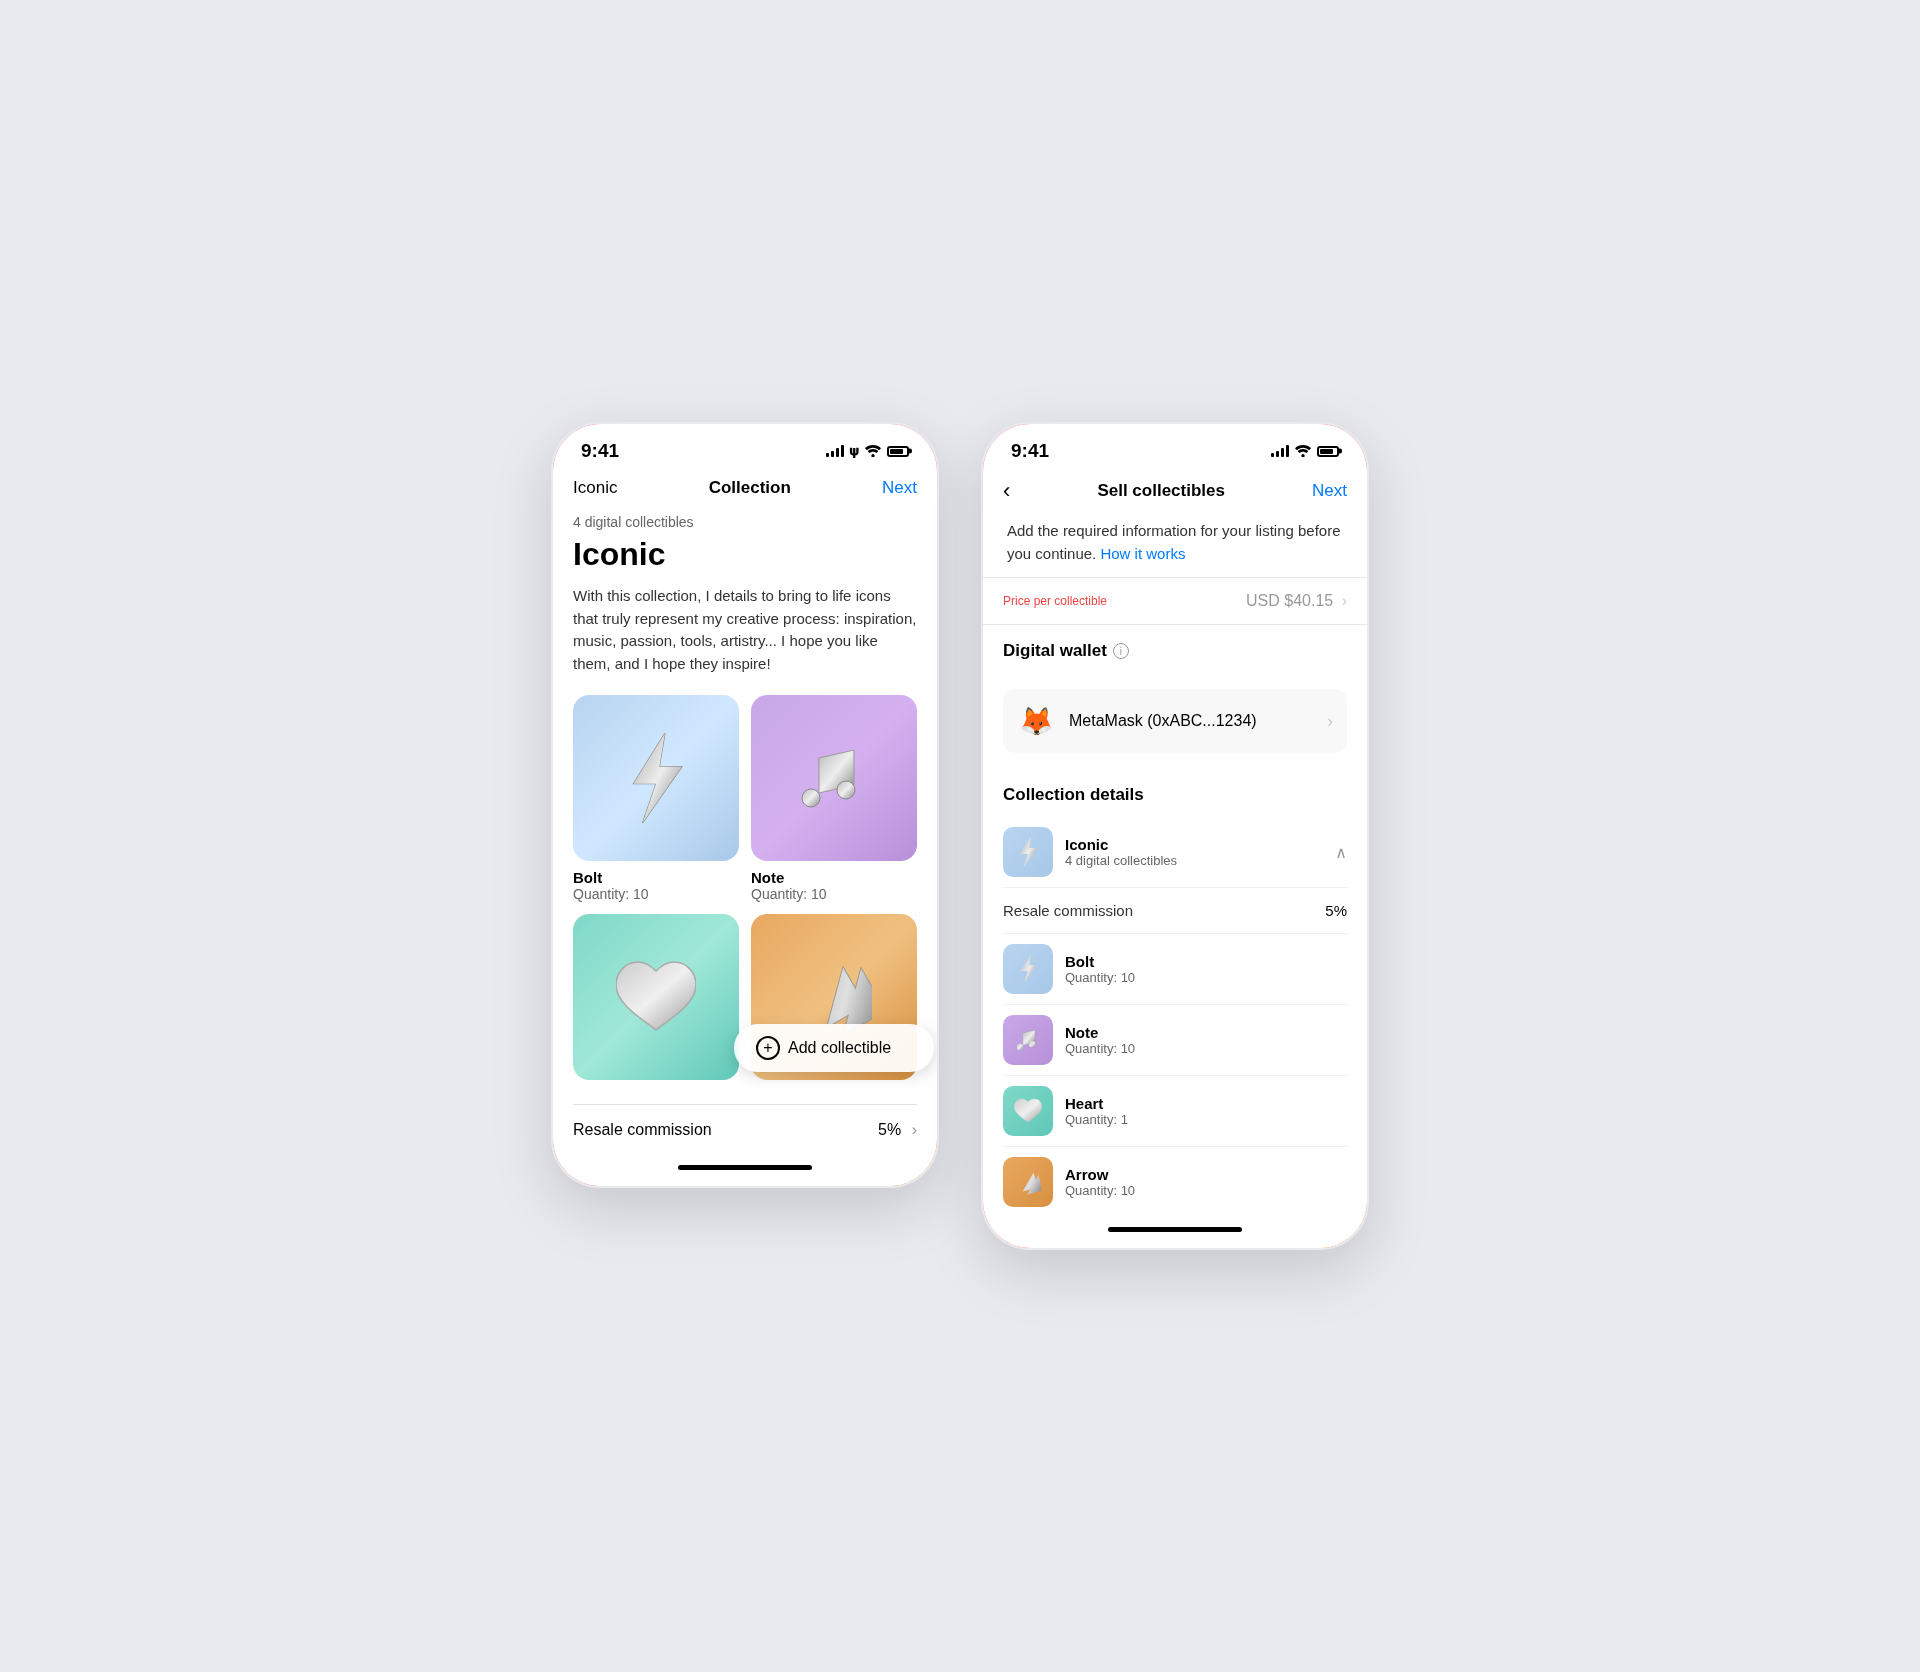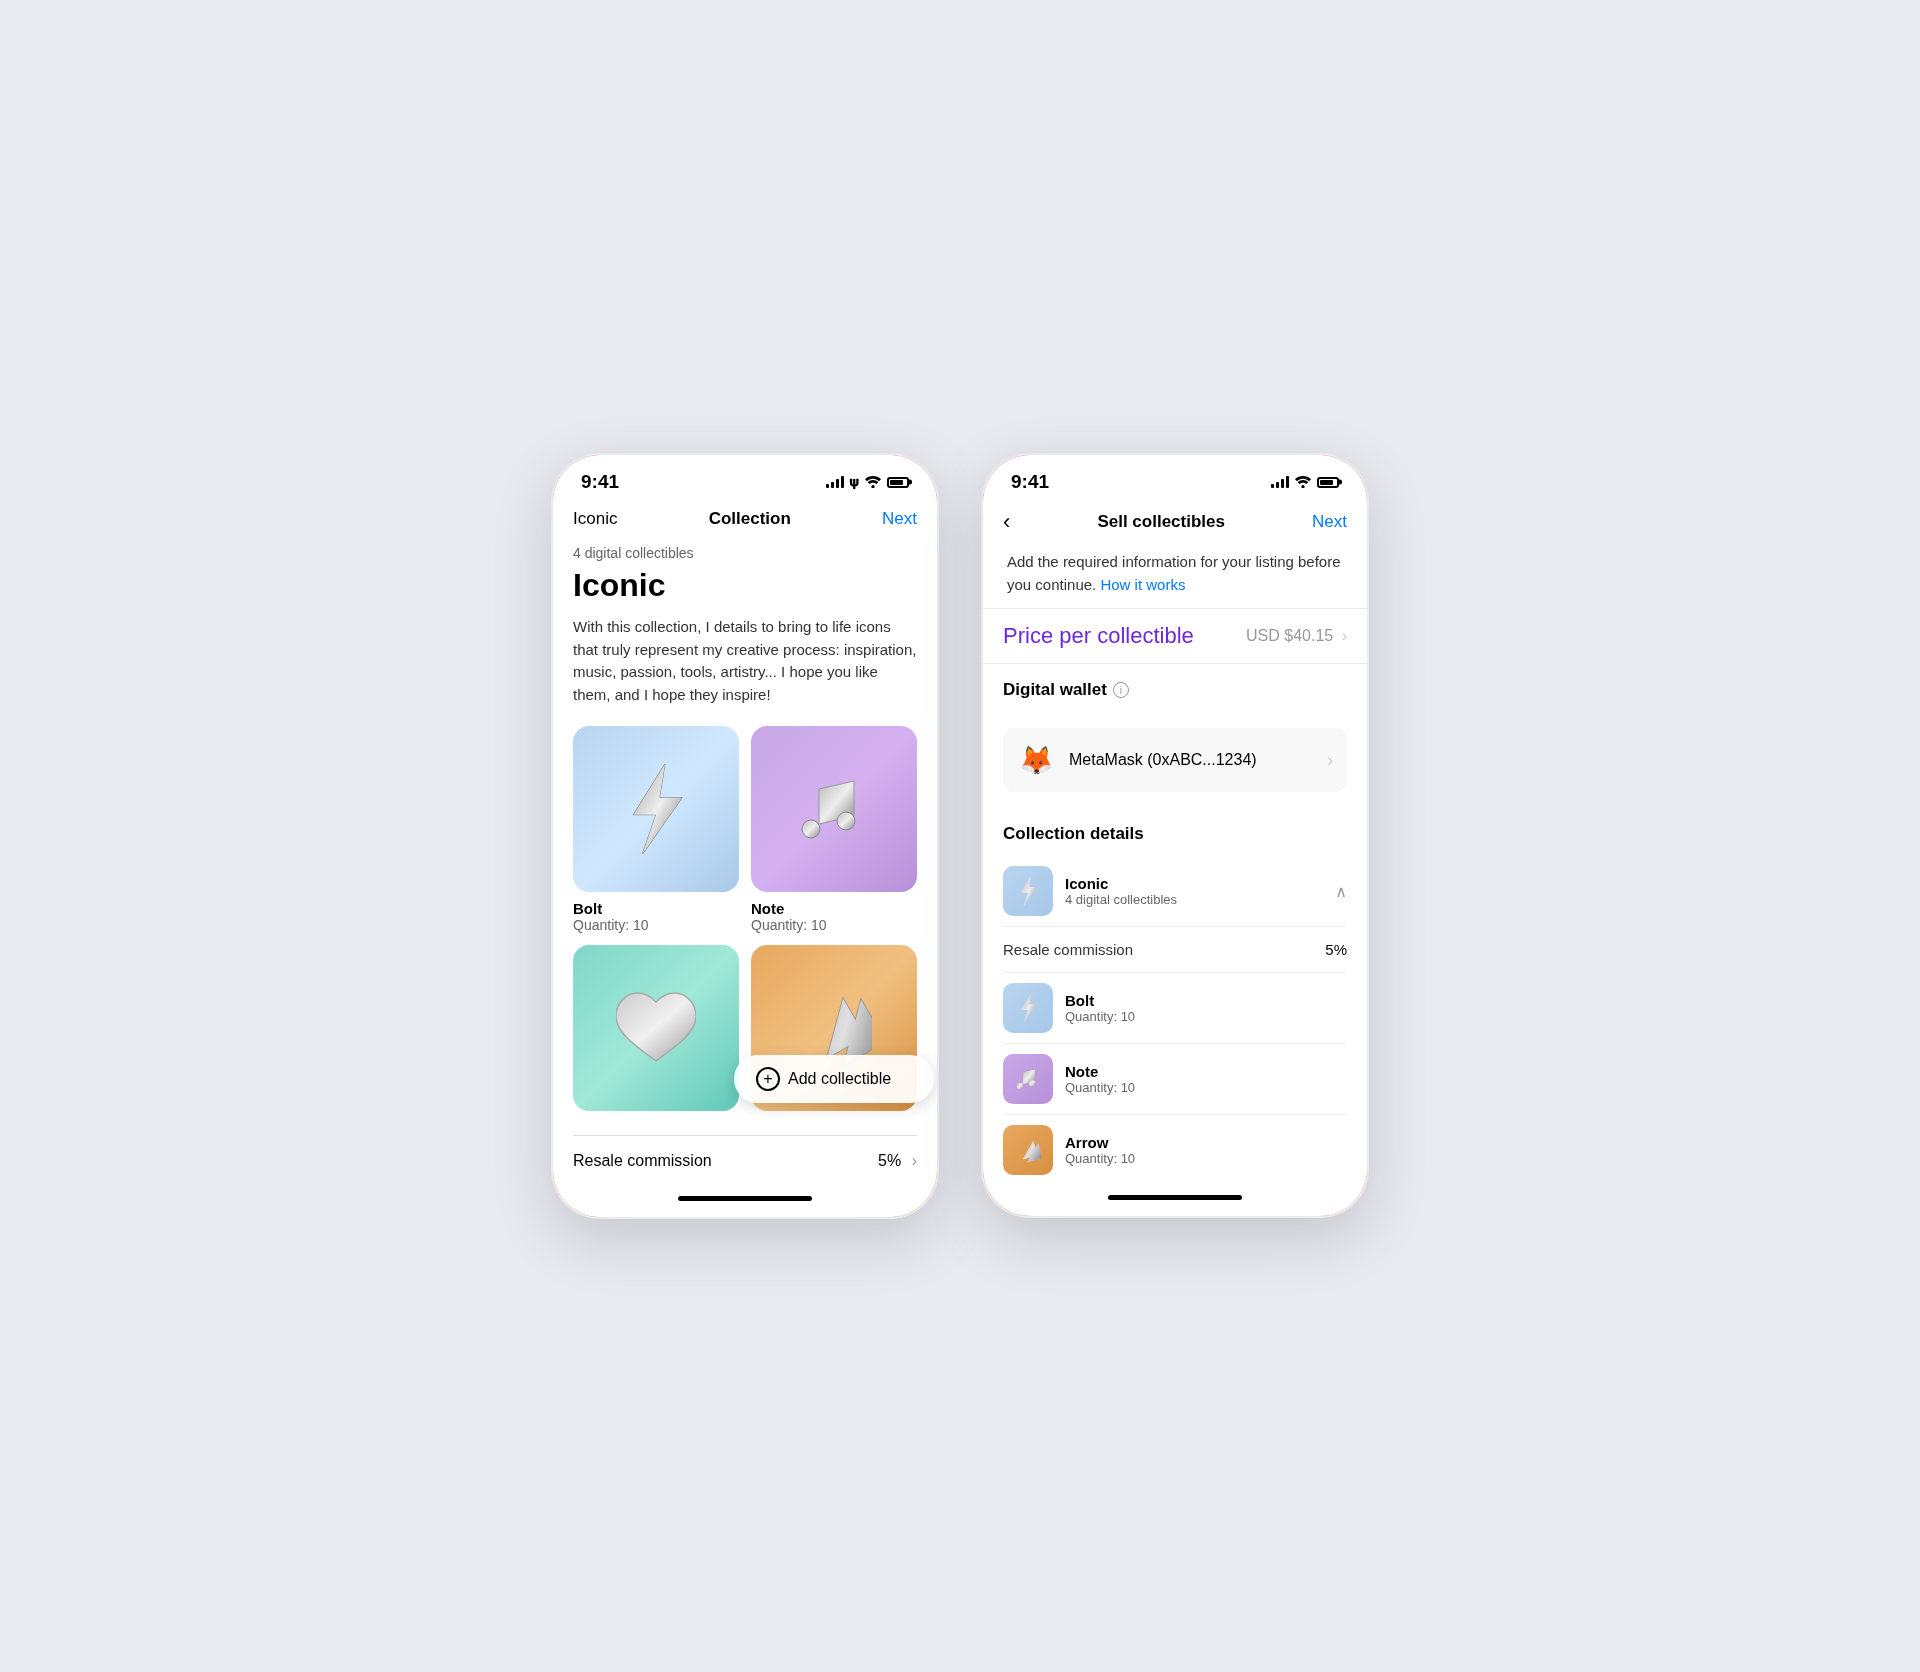--- a/index.html
+++ b/index.html
@@ -251,21 +251,21 @@
       padding: 0 20px 12px;
     }
     .price-row {
       display: flex;
       justify-content: space-between;
       align-items: center;
       padding: 14px 20px;
       border-top: 1px solid #e8e8e8;
       border-bottom: 1px solid #e8e8e8;
     }
-    .price-label { font-size: 22px; color: #6d28d9; }
+    .price-label { font-size: 12px; color: #ef4444; }
     .price-value { font-size: 16px; color: #999; }
     .price-chevron { color: #ccc; margin-left: 4px; }
     .wallet-section {
       padding: 16px 20px;
     }
     .wallet-title-row {
       display: flex;
       align-items: center;
       gap: 6px;
       margin-bottom: 28px;
@@ -604,20 +604,38 @@
             <circle cx="17" cy="60" r="9" fill="url(#noteGrad2)"></circle>
             <circle cx="52" cy="52" r="9" fill="url(#noteGrad2)"></circle>
           </svg>
         </div>
         <div class="nft-info">
           <div class="nft-name">Note</div>
           <div class="nft-qty">Quantity: 10</div>
         </div>
       </div>
 
+      <div class="nft-item-row">
+        <div class="nft-thumb thumb-heart">
+          <svg width="28" height="26" viewBox="0 0 80 75">
+            <defs>
+              <linearGradient id="heartGrad2" x1="0" y1="0" x2="1" y2="1">
+                <stop offset="0%" stop-color="#ccc"></stop>
+                <stop offset="50%" stop-color="#f0f0f0"></stop>
+                <stop offset="100%" stop-color="#999"></stop>
+              </linearGradient>
+            </defs>
+            <path d="M40 70 C20 55,0 42,0 25 C0 12,10 2,22 2 C28 2,34 5,40 11 C46 5,52 2,58 2 C70 2,80 12,80 25 C80 42,60 55,40 70Z" fill="url(#heartGrad2)"></path>
+          </svg>
+        </div>
+        <div class="nft-info">
+          <div class="nft-name">Heart</div>
+          <div class="nft-qty">Quantity: 1</div>
+        </div>
+      </div>
 
       <div class="nft-item-row" style="border-bottom: none;">
         <div class="nft-thumb thumb-arrow">
           <svg width="26" height="26" viewBox="0 0 75 75">
             <defs>
               <linearGradient id="arrowGrad2" x1="0" y1="0" x2="1" y2="1">
                 <stop offset="0%" stop-color="#bbb"></stop>
                 <stop offset="50%" stop-color="#e0e0e0"></stop>
                 <stop offset="100%" stop-color="#888"></stop>
               </linearGradient>

